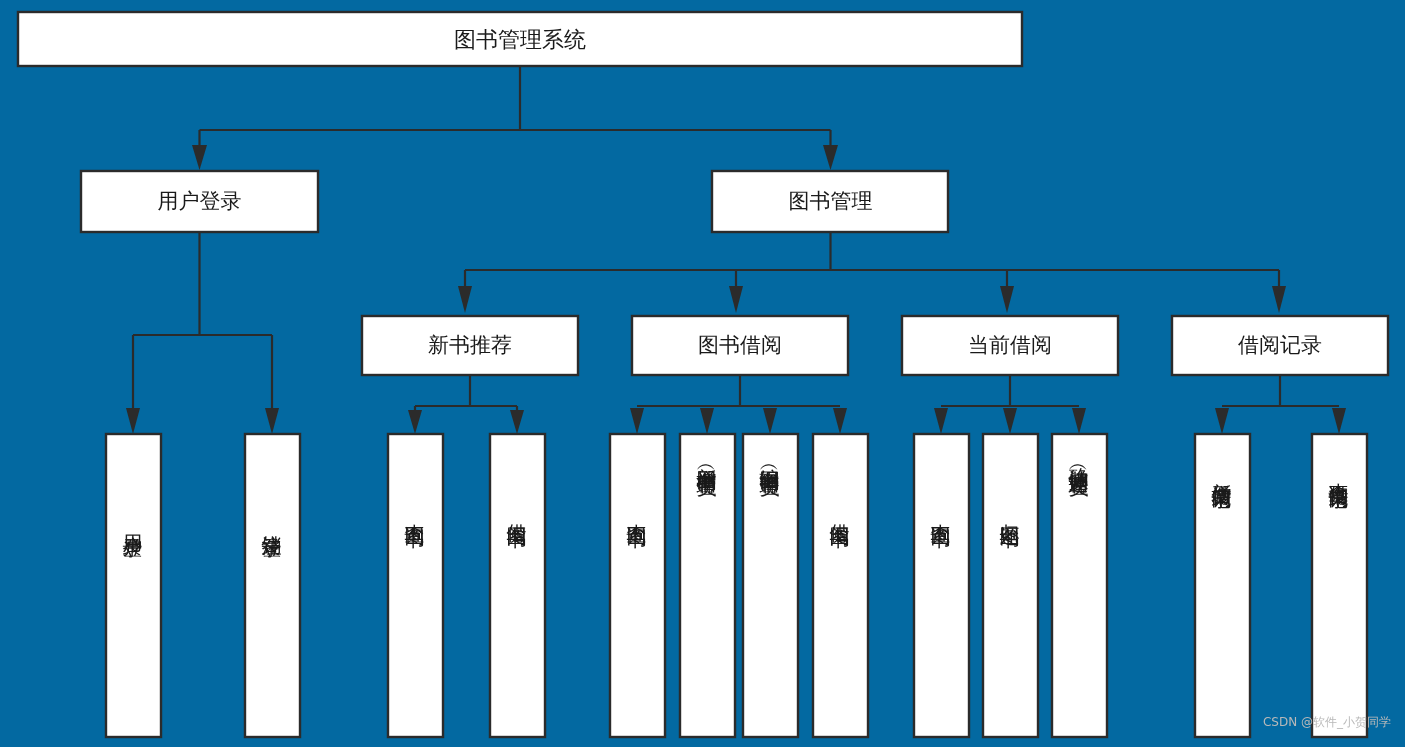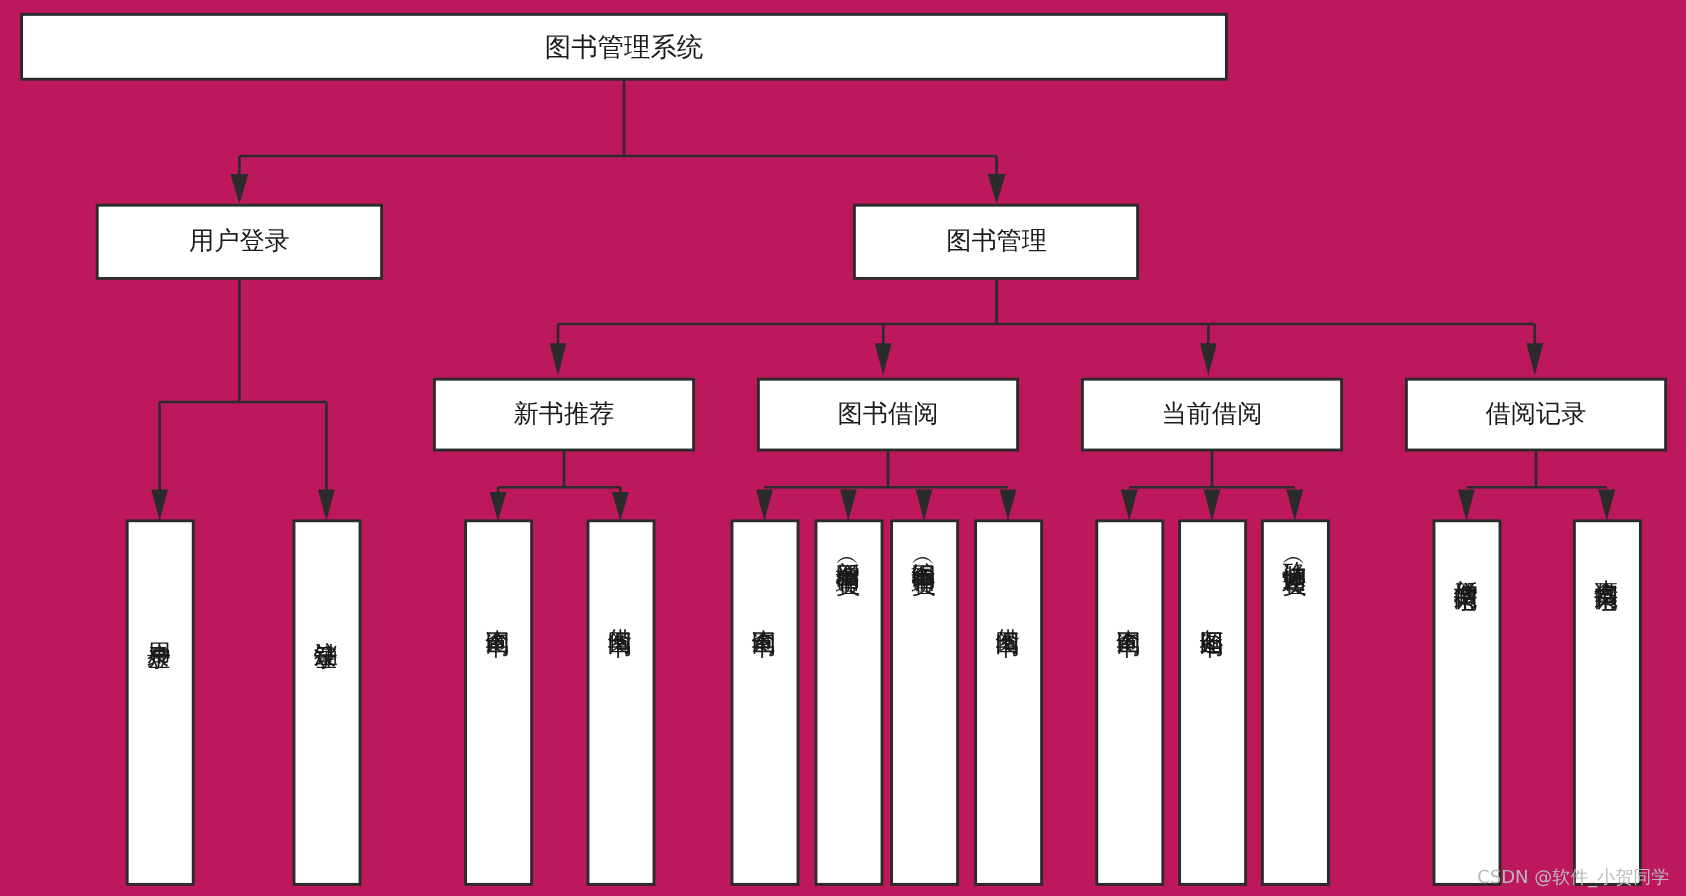--- a/index.html
+++ b/index.html
@@ -8,21 +8,21 @@
     padding: 0;
     background: #ffffff;
   }
   body {
     font-family: "DejaVu Sans", "Liberation Sans", sans-serif;
   }
   #diagram-root {
     position: relative;
     width: 1405px;
     height: 747px;
-    background: #be185d;
+    background: #0369a1;
     overflow: hidden;
   }
   svg#tree-svg {
     position: absolute;
     left: 0;
     top: 0;
     width: 1405px;
     height: 747px;
     display: block;
   }
@@ -58,23 +58,23 @@
   }
   .leaf-label {
     font-family: "DejaVu Sans", "Liberation Sans", sans-serif;
     font-size: 20px;
     fill: #1a1a1a;
     letter-spacing: 1.5px;
   }
   .watermark {
     position: absolute;
     right: 14px;
-    bottom: 6px;
-    font-family: "DejaVu Sans", "Liberation Sans", sans-serif;
-    font-size: 15px;
+    bottom: 16px;
+    font-family: "DejaVu Sans", "Liberation Sans", sans-serif;
+    font-size: 12px;
     color: #b9b9b9;
     white-space: nowrap;
     pointer-events: none;
   }
 </style>
 </head>
 <body>
 
 <div id="diagram-root">
 

